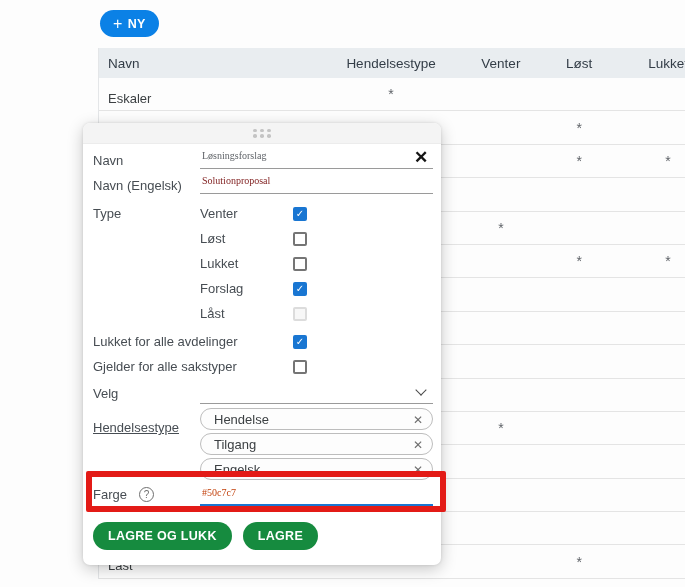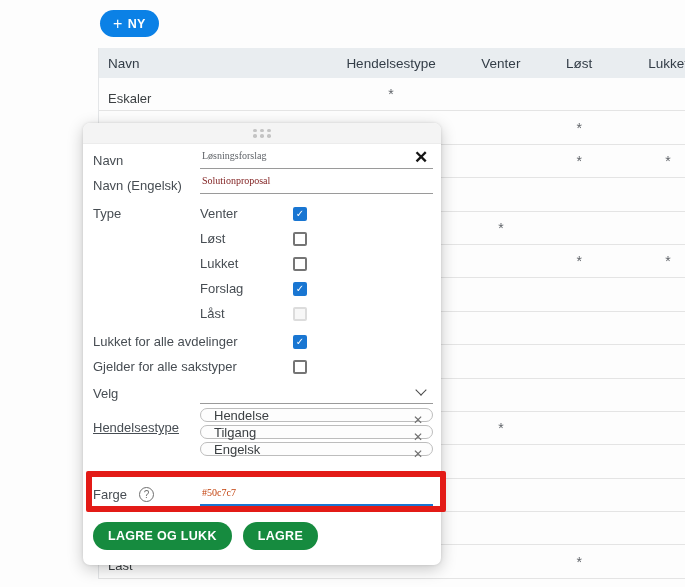--- a/index.html
+++ b/index.html
@@ -86,21 +86,21 @@
   .select-field { position:absolute; left:117px; top:259px; width:233px; height:22px;
     border-bottom:1px solid #9a9a9a; cursor:pointer; }
   .chev {
     position:absolute; right:8px; top:4px; width:8px; height:8px;
     border-right:1.6px solid #4a4a4a; border-bottom:1.6px solid #4a4a4a;
     transform:rotate(45deg);
   }
 
   .pills { position:absolute; left:117px; top:285px; width:233px; }
   .pill {
-    position:relative; height:14px; margin-bottom:3px;
+    position:relative; height:22px; margin-bottom:3px;
     border:1px solid #bdbdbd; border-radius:11px; background:#fdfdfd;
     display:flex; align-items:center; padding:0 28px 0 13px;
     color:#3c4043; font-size:13px;
   }
   .pill .px {
     position:absolute; right:9px; top:0; height:22px; line-height:22px;
     color:#6f6f6f; font-size:12px; cursor:pointer;
   }
 
   .farge-label { position:absolute; left:10px; top:364px; display:flex; align-items:center; gap:12px; color:#474d53; }

